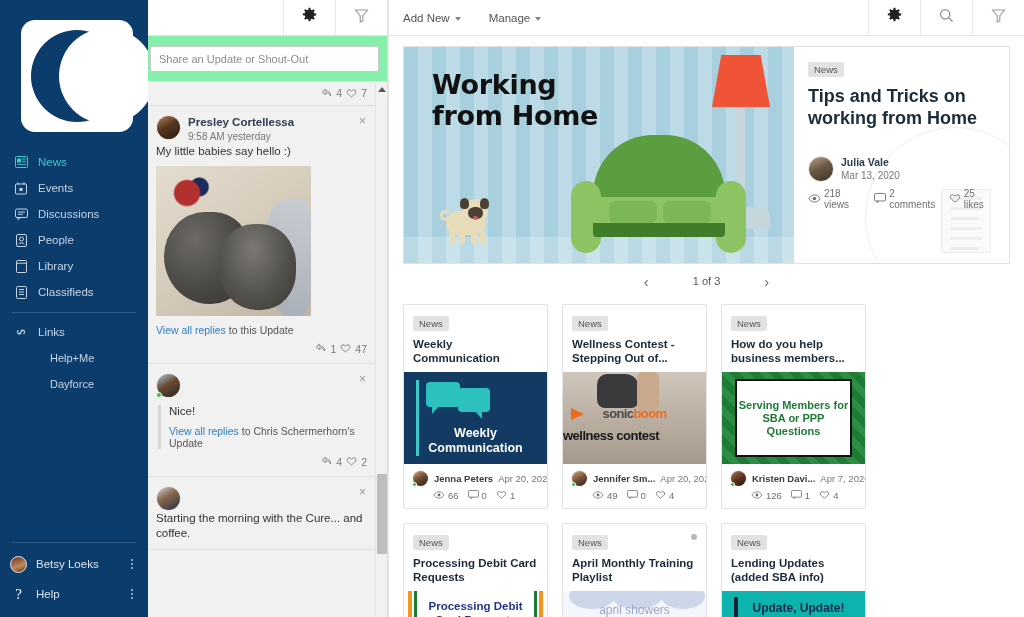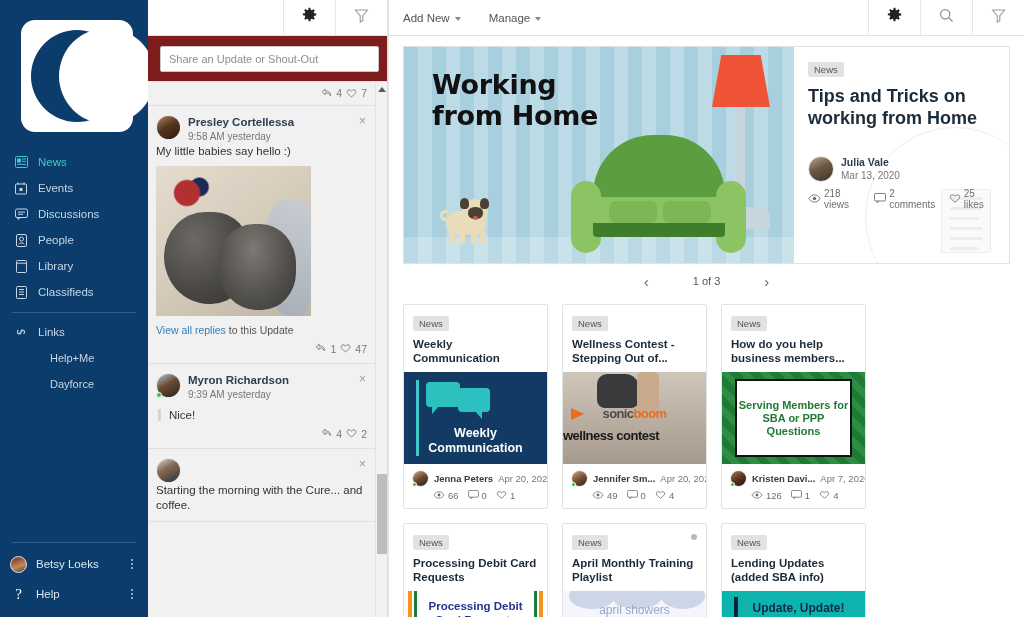--- a/index.html
+++ b/index.html
@@ -94,21 +94,21 @@
     height: 36px; background: #ffffff;
     border-bottom: 1px solid #e3e3e3;
     display: flex; align-items: stretch;
   }
   .feed-topbar .spacer { flex: 1; }
   .tb-btn {
     width: 52px; border-left: 1px solid #e8e8e8;
     display: flex; align-items: center; justify-content: center;
     cursor: pointer;
   }
-  .composer-wrap { padding: 10px 8px 9px 12px; background:#7f1d1d; }
+  .composer-wrap { padding: 10px 8px 9px 2px; background:#86efac; }
   .composer {
     width: 100%; height: 26px;
     border: 1px solid #c9c9c9; background: #fff;
     border-radius: 2px; padding: 0 8px;
     font-size: 11px; color: #333; outline: none;
     font-family: "Liberation Sans", sans-serif;
   }
   .composer::placeholder { color: #8d8d8d; }
   .feed-scroll {
     flex: 1; overflow: hidden; position: relative;
@@ -585,27 +585,27 @@
           </div>
         </div>
 
         <div class="post">
           <span class="post-close">×</span>
           <div class="post-head">
             <span class="post-av av-myron">
                 <span class="inner"></span>
                 <span class="dot"></span>
               </span>
-            <span>
-              <span class="post-name" style="display:block">Myron Richardson</span>
-              <span class="post-time" style="display:block">9:39 AM yesterday</span>
-            </span>
           </div>
           <div class="quoted">
             <div class="q-text">Nice!</div>
+            <div class="reply-link">
+              <span>View all replies</span>
+              <span class="muted">to Chris Schermerhorn's Update</span>
+            </div>
           </div>
           <div class="post-stats">
             <span class="ic">
               <svg width="11" height="10" viewBox="0 0 11 10">
                   <path d="M4.2 1.2L1.2 3.9l3 2.7V4.9c3 0 4.6 1 5.3 3 .2-3.4-1.6-5-5.3-5z" fill="none" stroke="#7a7a7a" stroke-width=".9"></path>
                 </svg>
             </span>
             <span>4</span>
             <span class="ic">
               <svg width="11" height="10" viewBox="0 0 11 10">

